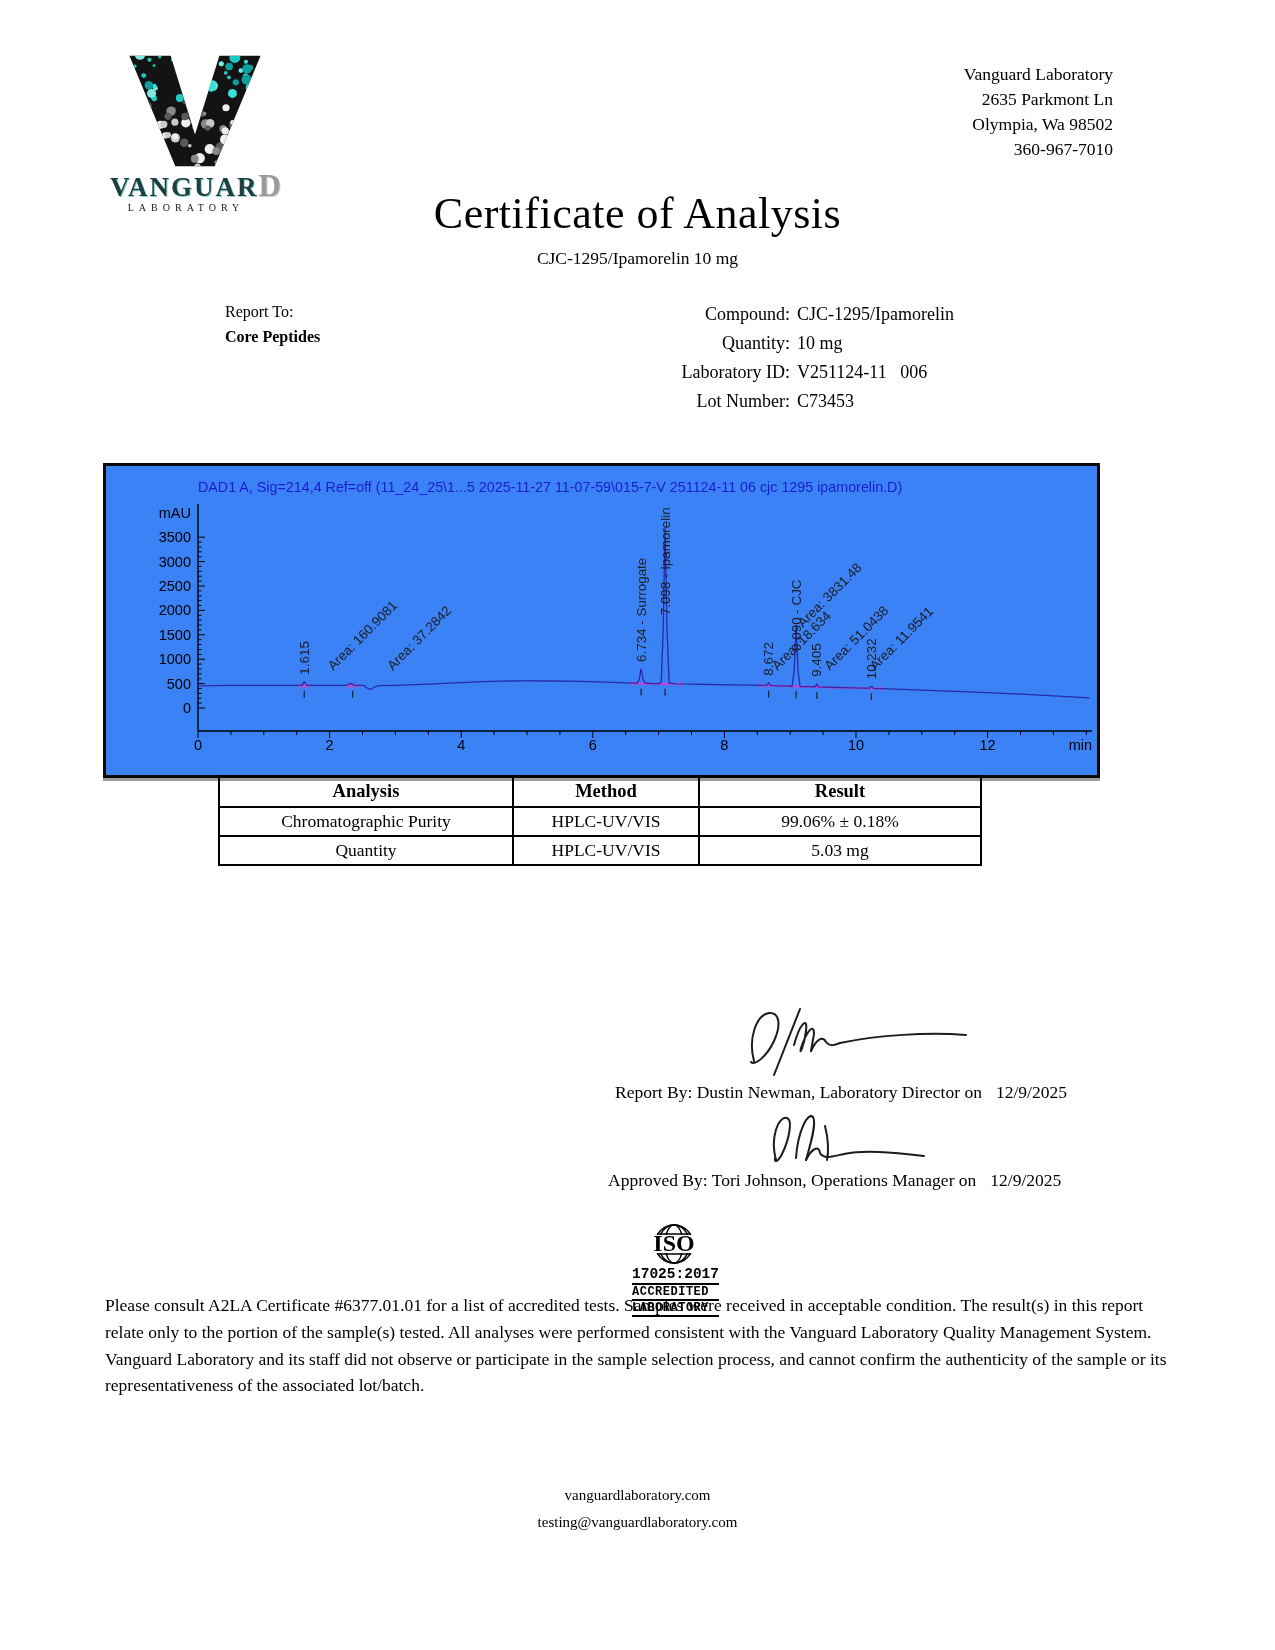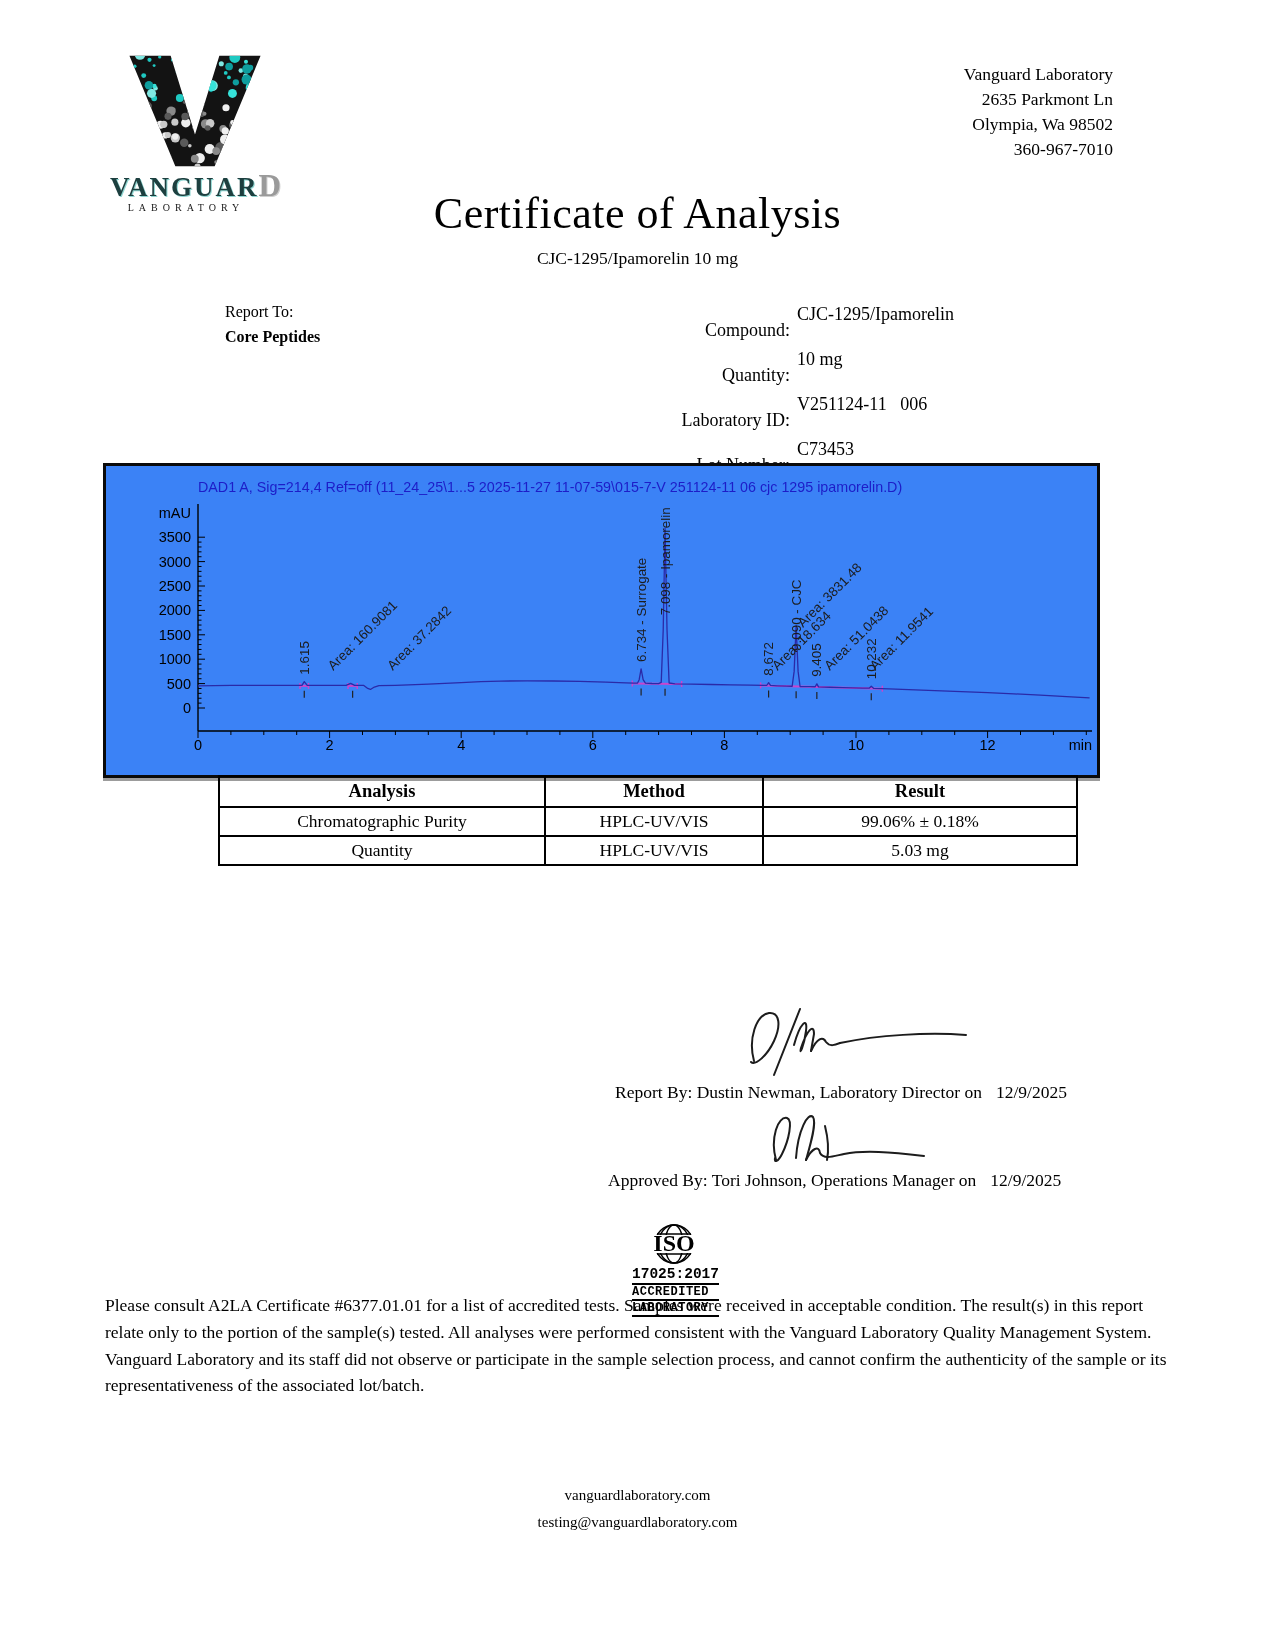--- a/index.html
+++ b/index.html
@@ -18,32 +18,32 @@
 
   .doc-title{position:absolute;left:0;top:188px;width:100%;text-align:center;
              font-size:44px;letter-spacing:0.5px;}
   .doc-subtitle{position:absolute;left:0;top:248px;width:100%;text-align:center;font-size:17.5px;}
 
   
   .report-to{position:absolute;left:225px;top:300px;font-size:16px;line-height:1.55;}
   .report-to .bold{font-weight:bold;}
   .info-fields{position:absolute;left:620px;top:300px;font-size:18px;}
   .info-row{display:flex;line-height:29px;}
-  .info-label{width:170px;text-align:right;margin-top:16px;}
+  .info-label{width:170px;text-align:right;}
   .info-value{margin-left:7px;white-space:pre;text-align:center;}
 
   
   .chart-frame{position:absolute;left:103px;top:463px;width:997px;height:315px;
                border:3px solid #0a0a0a;box-sizing:border-box;background:#3b82f6;
                box-shadow:0 3px 0 #9c9c9c;}
   .chart-frame svg{display:block;width:100%;height:100%;}
 
   
   .results{position:absolute;left:218px;top:775px;border-collapse:collapse;}
-  .results th,.results td{border:2px solid #000;text-align:center;padding:1px 16px;}
+  .results th,.results td{border:2px solid #000;text-align:center;padding:1px 0;}
   .results th{font-size:18.5px;height:27px;}
   .results td{font-size:17.5px;height:25px;}
   .col-analysis{width:292px;}  .col-method{width:184px;}  .col-result{width:280px;}
 
   
   .sig1{position:absolute;left:738px;top:1003px;}
   .sig2{position:absolute;left:762px;top:1108px;}
   .sign-line{position:absolute;font-size:17.5px;white-space:nowrap;}
   .sign-line .sig-date{margin-left:14px;}
   .report-by{left:615px;top:1082px;}

